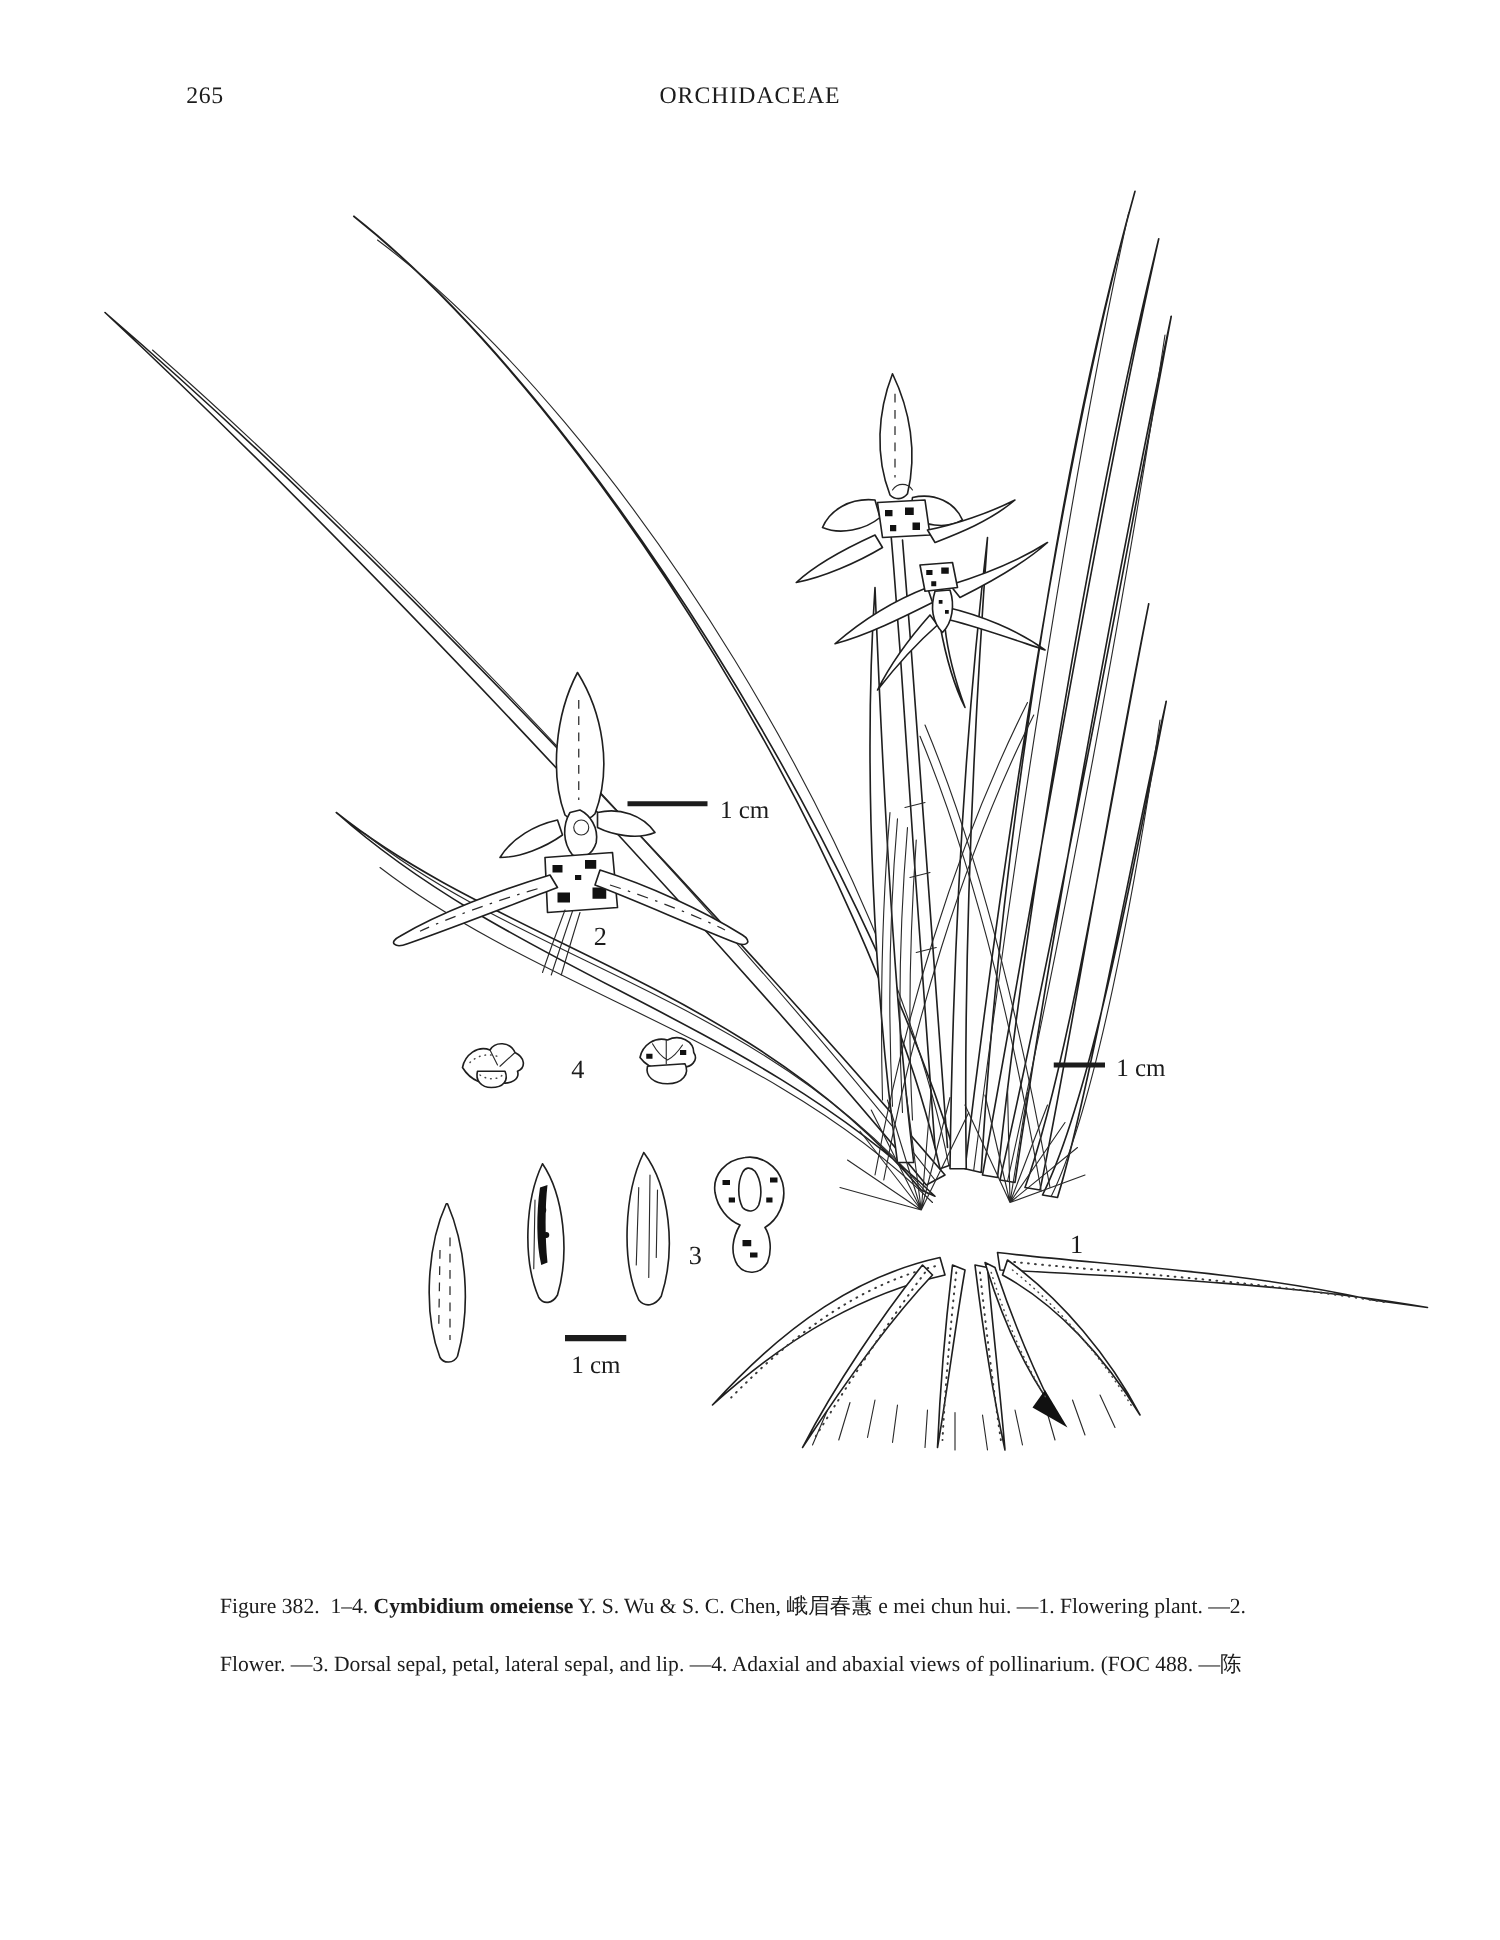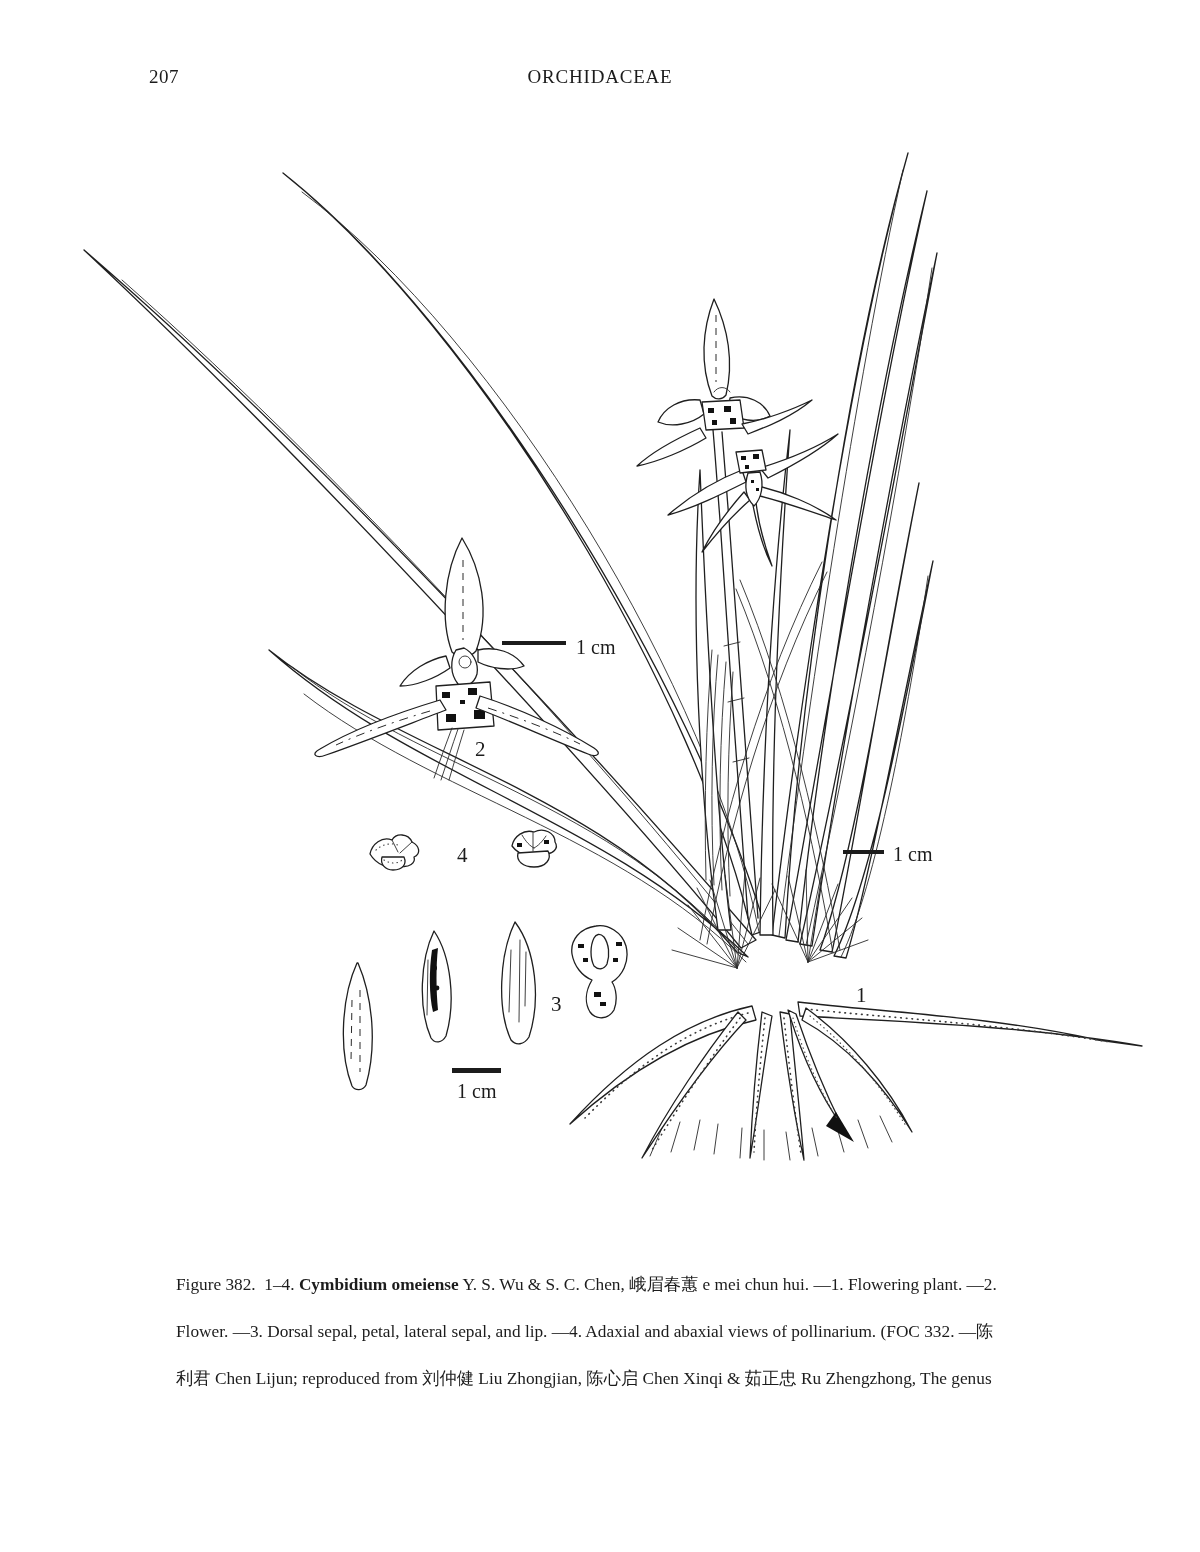--- a/index.html
+++ b/index.html
@@ -31,21 +31,21 @@
     position:absolute;left:176px;top:1251px;width:870px;
     font-size:17.3px;line-height:27px;
   }
   .cap-line{white-space:nowrap;margin-top:20px;}
   .cap-bold{font-weight:bold;}
   .cap-italic{font-style:italic;}
 </style>
 </head>
 <body>
 
-<div class="page-number">207</div>
+<div class="page-number">265</div>
 <div class="running-head">ORCHIDACEAE</div>
 
 <div class="figure-wrap">
 <svg width="1200" height="1552" viewBox="0 0 1200 1552" aria-label="line drawing of Cymbidium omeiense">
 
   <g>
 
     <path class="blade" d="M741,948 C620,800 330,480 84,250 C330,462 612,772 756,940 Z"></path>
     <path class="thin" d="M748,944 C630,792 362,492 122,280"></path>
 
@@ -206,15 +206,14 @@
   <g>
     <rect x="452" y="1068" width="49" height="5" fill="#1c1c1c"></rect>
     <text class="scale-text" x="457" y="1098">1 cm</text>
   </g>
 
 </svg>
 </div>
 
 <div class="caption">
   <div class="cap-line"><span>Figure 382.&nbsp; 1–4. </span><span class="cap-bold">Cymbidium omeiense</span><span> Y. S. Wu &amp; S. C. Chen, 峨眉春蕙 e mei chun hui. —1. Flowering plant. —2.</span></div>
-  <div class="cap-line">Flower. —3. Dorsal sepal, petal, lateral sepal, and lip. —4. Adaxial and abaxial views of pollinarium. (FOC 332. —陈</div>
-  <div class="cap-line">利君 Chen Lijun; reproduced from 刘仲健 Liu Zhongjian, 陈心启 Chen Xinqi &amp; 茹正忠 Ru Zhengzhong, The genus</div>
+  <div class="cap-line">Flower. —3. Dorsal sepal, petal, lateral sepal, and lip. —4. Adaxial and abaxial views of pollinarium. (FOC 488. —陈</div>
 </div>
 
 </body></html>

